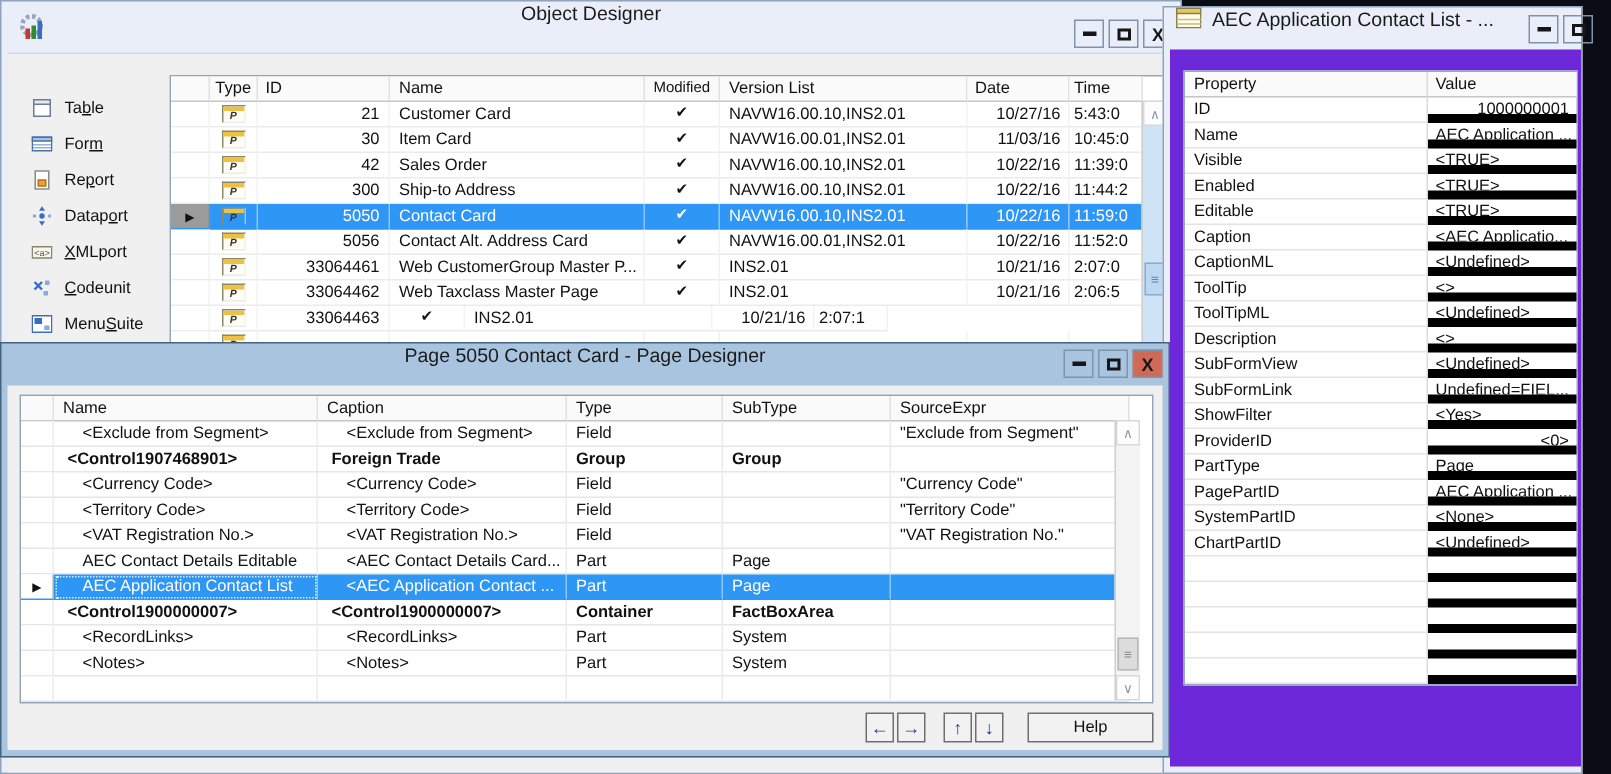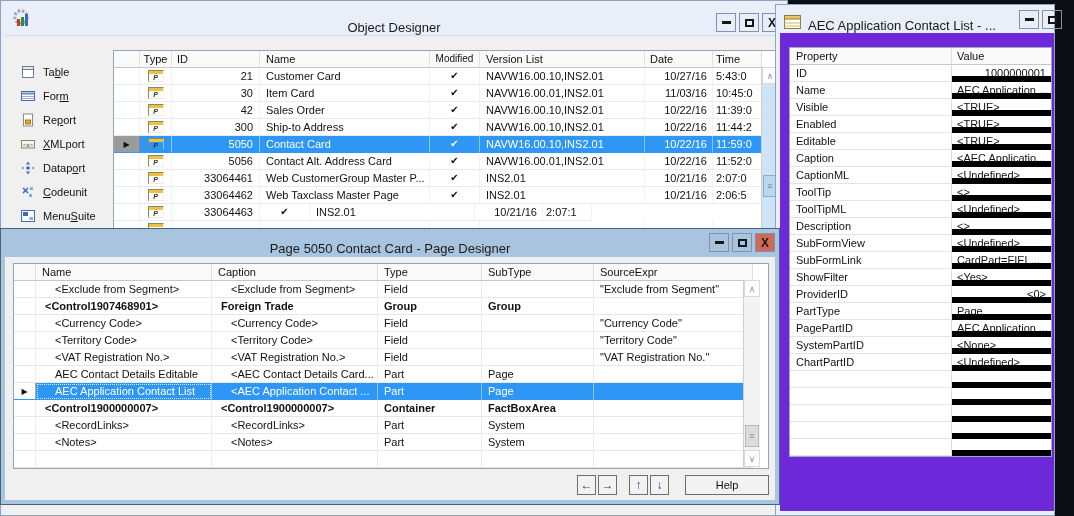--- a/index.html
+++ b/index.html
@@ -4,21 +4,21 @@
 <style>
   * { box-sizing: border-box; margin: 0; padding: 0; }
   html,body { background:#0a0e14; }
   #canvas {
     position: relative; width: 1074px; height: 516px; overflow: hidden;
     background:#0a0e14; font-family:"Liberation Sans", sans-serif; color:#111;
   }
   .win { position:absolute; }
 
   
-  .titlebar { position:absolute; left:0; top:0; right:0; display:flex; align-items:flex-end; }
+  .titlebar { position:absolute; left:0; top:0; right:0; display:flex; align-items:flex-start; }
   .title-text { font-size:13px; color:#1a1a1a; white-space:nowrap; }
   .wbtns { display:flex; gap:3px; }
   .wbtn { width:20px; height:19px; border:1px solid #7e93ad; display:flex; align-items:center; justify-content:center; background:transparent; }
   .wbtn.close-active { background:#cf6a57; }
   .g-min { width:9px; height:3px; background:#161616; }
   .g-max { width:9px; height:8px; border:2px solid #161616; }
   .g-x   { font-size:12px; font-weight:bold; color:#161616; line-height:1; }
 
   
   #od { left:0; top:0; width:788px; height:516px; background:#e9eef9; border:1px solid #8fa3bc; z-index:1; }
@@ -157,37 +157,37 @@
               <svg width="14" height="14" viewBox="0 0 14 14">
                 <rect x="2.5" y="1" width="9" height="12" fill="#fff" stroke="#8a8a8a"></rect>
                 <rect x="4.5" y="7" width="5" height="4" fill="#f0a030" stroke="#b87010"></rect>
               </svg>
             </span>
             <span class="sb-label"><span>Re</span><span class="ukey">p</span><span>ort</span></span>
           </div>
           <div class="sb-item">
             <span class="sb-icon">
               <svg width="14" height="14" viewBox="0 0 14 14">
-                <rect x="0.5" y="3.5" width="13" height="7.5" fill="#f6f6ec" stroke="#88876a"></rect>
-                <text x="7" y="9.6" font-size="6" text-anchor="middle" fill="#555">&lt;a&gt;</text>
-              </svg>
-            </span>
-            <span class="sb-label"><span></span><span class="ukey">X</span><span>MLport</span></span>
-          </div>
-          <div class="sb-item">
-            <span class="sb-icon">
-              <svg width="14" height="14" viewBox="0 0 14 14">
                 <circle cx="7" cy="7" r="1.8" fill="#3a6cc0"></circle>
                 <path d="M7 0.5 L9 3.5 L5 3.5 Z" fill="#3a6cc0"></path>
                 <path d="M7 13.5 L9 10.5 L5 10.5 Z" fill="#3a6cc0"></path>
                 <circle cx="2" cy="7" r="1.2" fill="#88aadd"></circle>
                 <circle cx="12" cy="7" r="1.2" fill="#88aadd"></circle>
               </svg>
             </span>
             <span class="sb-label"><span>Datap</span><span class="ukey">o</span><span>rt</span></span>
+          </div>
+          <div class="sb-item">
+            <span class="sb-icon">
+              <svg width="14" height="14" viewBox="0 0 14 14">
+                <rect x="0.5" y="3.5" width="13" height="7.5" fill="#f6f6ec" stroke="#88876a"></rect>
+                <text x="7" y="9.6" font-size="6" text-anchor="middle" fill="#555">&lt;a&gt;</text>
+              </svg>
+            </span>
+            <span class="sb-label"><span></span><span class="ukey">X</span><span>MLport</span></span>
           </div>
           <div class="sb-item">
             <span class="sb-icon">
               <svg width="14" height="14" viewBox="0 0 14 14">
                 <path d="M2 3 L7 8 M7 3 L2 8" stroke="#3a6cc0" stroke-width="1.6"></path>
                 <rect x="9" y="2" width="3" height="3" fill="#88aadd"></rect>
                 <rect x="8" y="9" width="3" height="3" fill="#88aadd"></rect>
               </svg>
             </span>
             <span class="sb-label"><span></span><span class="ukey">C</span><span>odeunit</span></span>
@@ -439,21 +439,21 @@
             <div class="pr-row">
               <span class="pr-prop">Description</span>
               <span class="pr-val">&lt;&gt;</span>
             </div>
             <div class="pr-row">
               <span class="pr-prop">SubFormView</span>
               <span class="pr-val">&lt;Undefined&gt;</span>
             </div>
             <div class="pr-row">
               <span class="pr-prop">SubFormLink</span>
-              <span class="pr-val">CardPart=FIEL...</span>
+              <span class="pr-val">Undefined=FIEL...</span>
             </div>
             <div class="pr-row">
               <span class="pr-prop">ShowFilter</span>
               <span class="pr-val">&lt;Yes&gt;</span>
             </div>
             <div class="pr-row">
               <span class="pr-prop">ProviderID</span>
               <span class="pr-val right">&lt;0&gt;</span>
             </div>
             <div class="pr-row">

